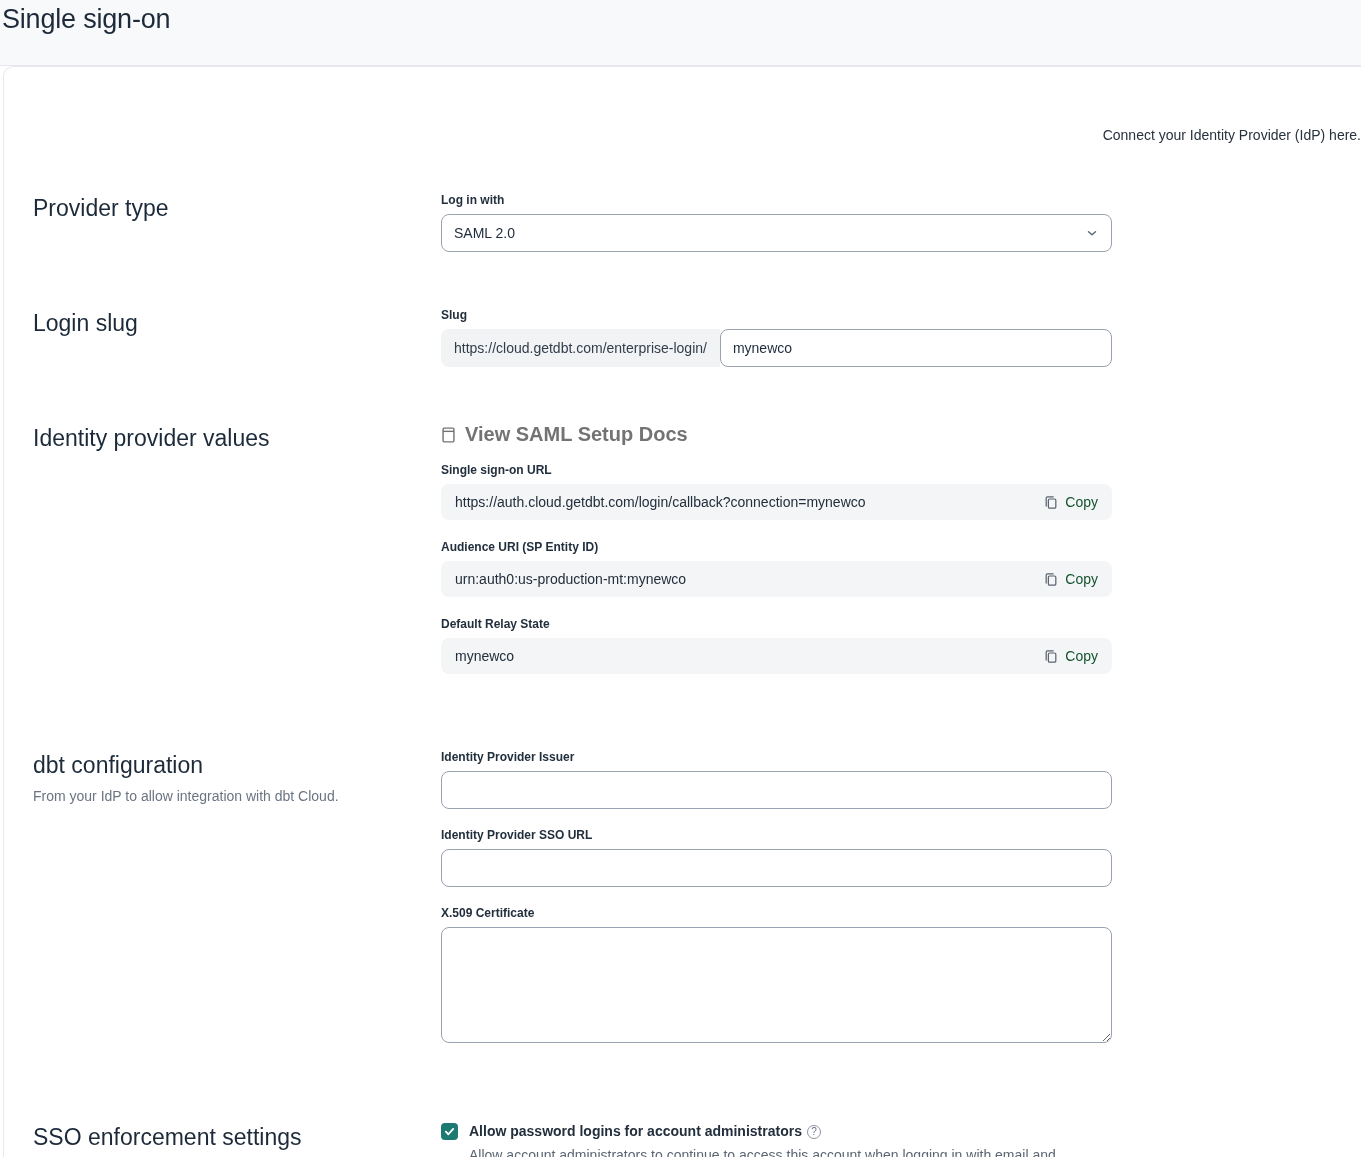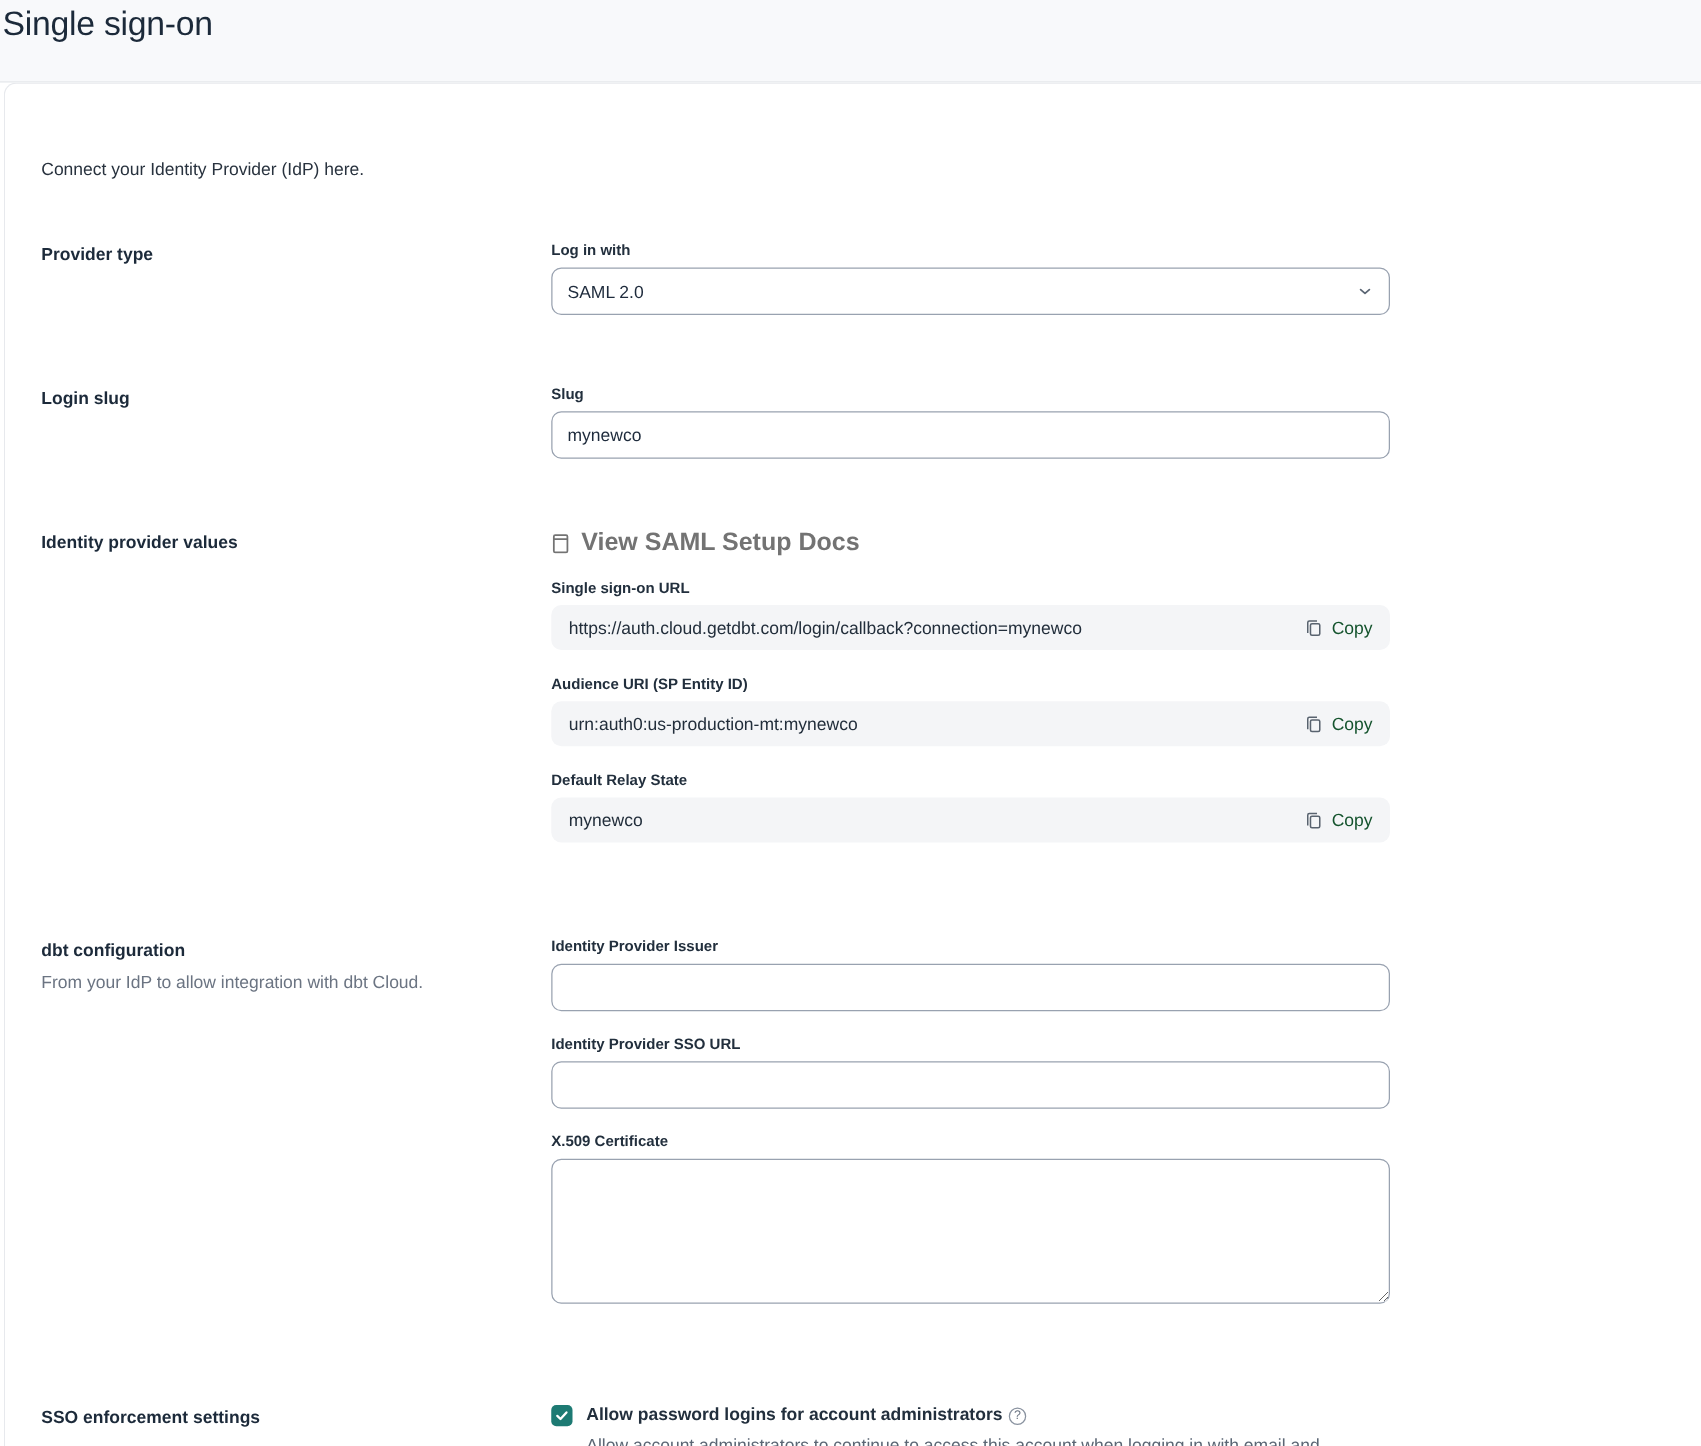--- a/index.html
+++ b/index.html
@@ -31,31 +31,32 @@
     background: #ffffff;
     border-top: 1px solid #e7e9ed;
     border-left: 1px solid #e7e9ed;
     border-top-left-radius: 10px;
     padding: 60px 0 0 29px;
   }
   .intro {
     font-size: 14px;
     color: #28323e;
     margin-bottom: 50px;
+    text-align: right;
   }
   
   .row {
     display: grid;
     grid-template-columns: 408px 671px;
     margin-bottom: 56px;
     align-items: start;
   }
   .row h2 {
-    font-size: 14px;
-    font-weight: 700;
+    font-size: 23px;
+    font-weight: 400;
     color: #1c2a3a;
     margin-top: 2px;
   }
   .row .subtitle {
     font-size: 14px;
     color: #6b7482;
     margin-top: 9px;
   }
   .field-label {
     display: block;
@@ -223,20 +224,21 @@
     </div>
   </section>
 
   <section class="row">
     <div>
       <h2>Login slug</h2>
     </div>
     <div>
       <label class="field-label">Slug</label>
       <div class="slug-wrap">
+        <div class="slug-prefix">https://cloud.getdbt.com/enterprise-login/</div>
         <input class="slug-input" type="text" value="mynewco" style="">
       </div>
     </div>
   </section>
 
   <section class="row">
     <div>
       <h2>Identity provider values</h2>
     </div>
     <div>

